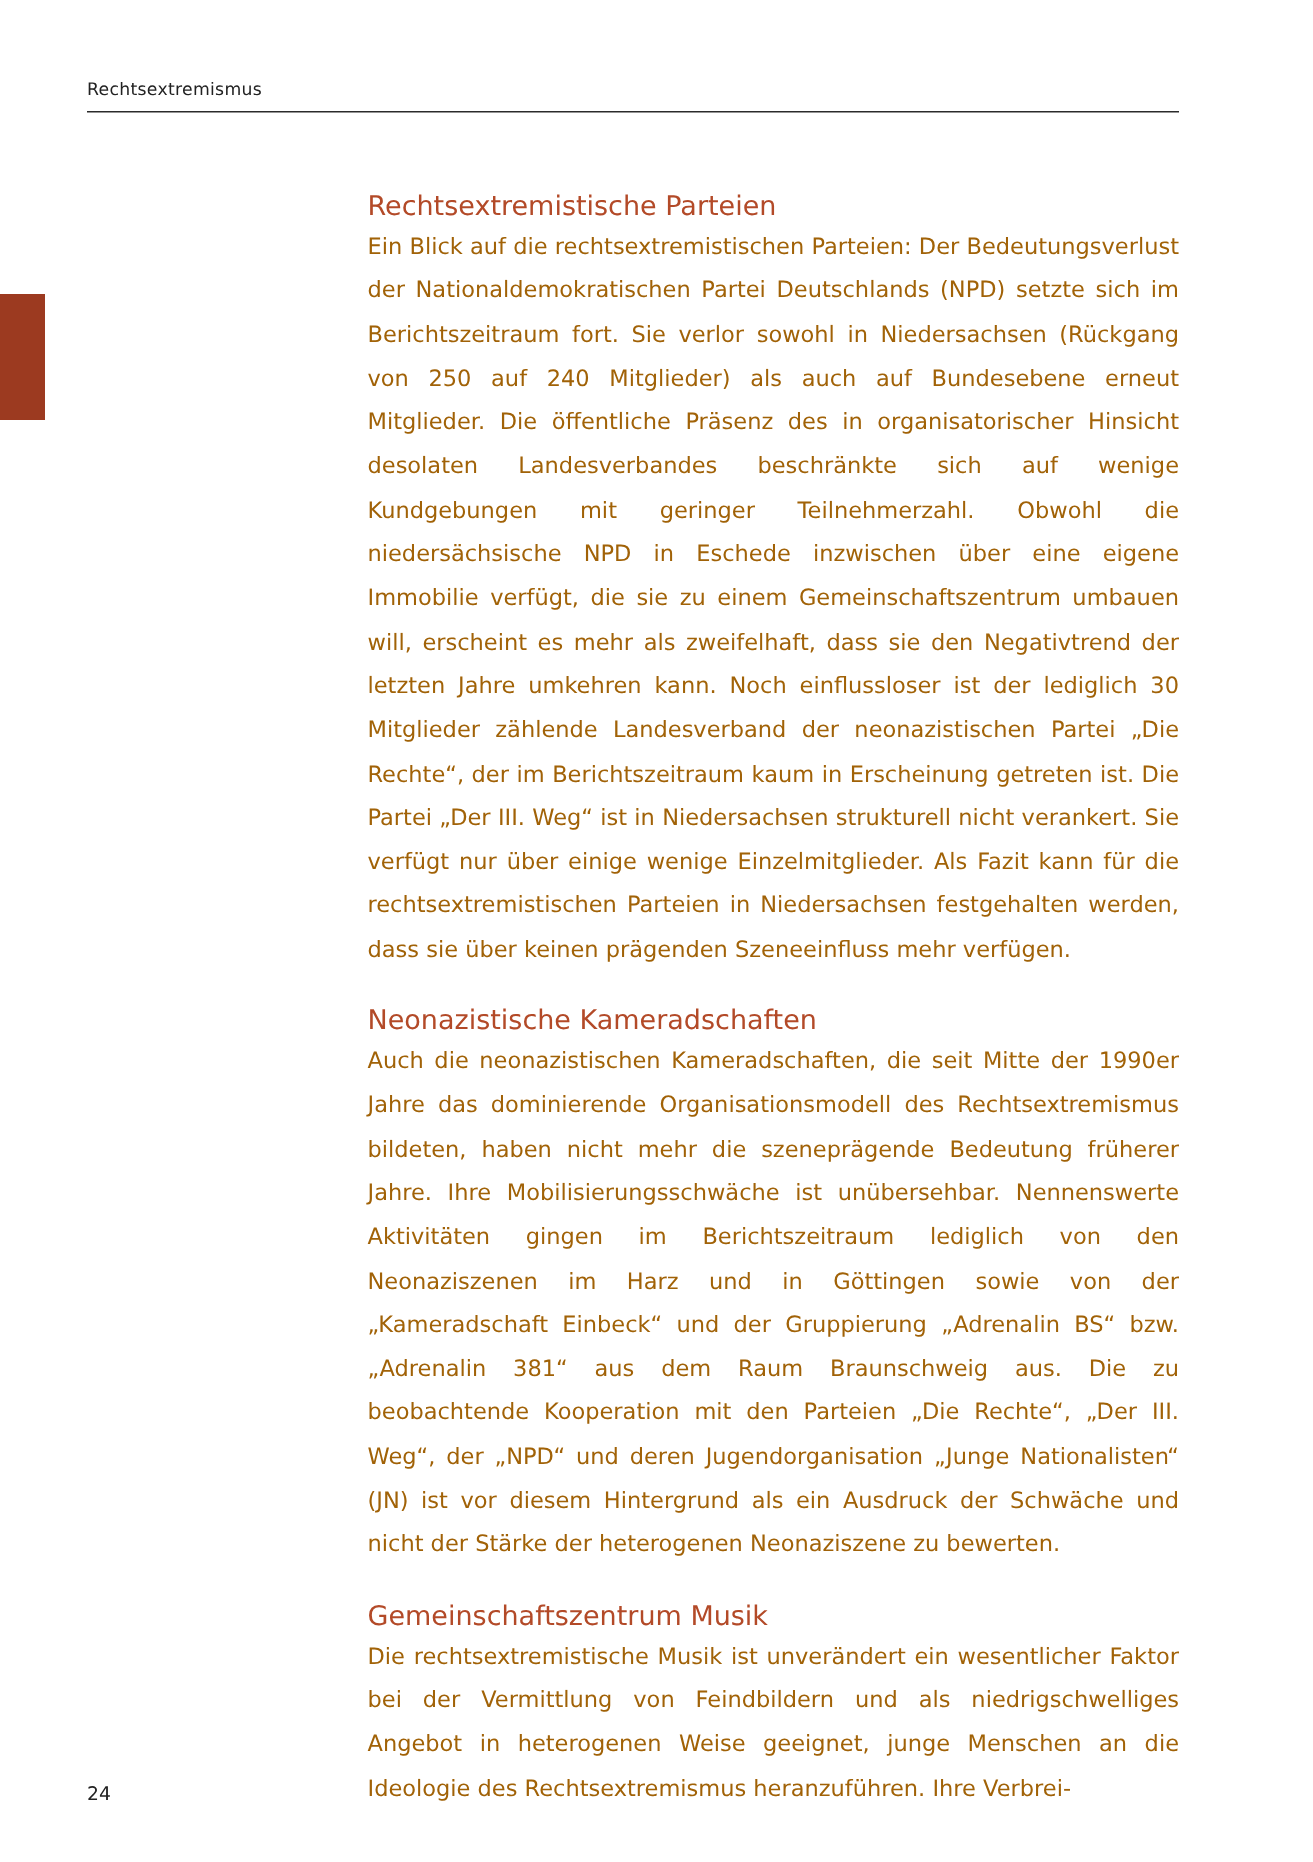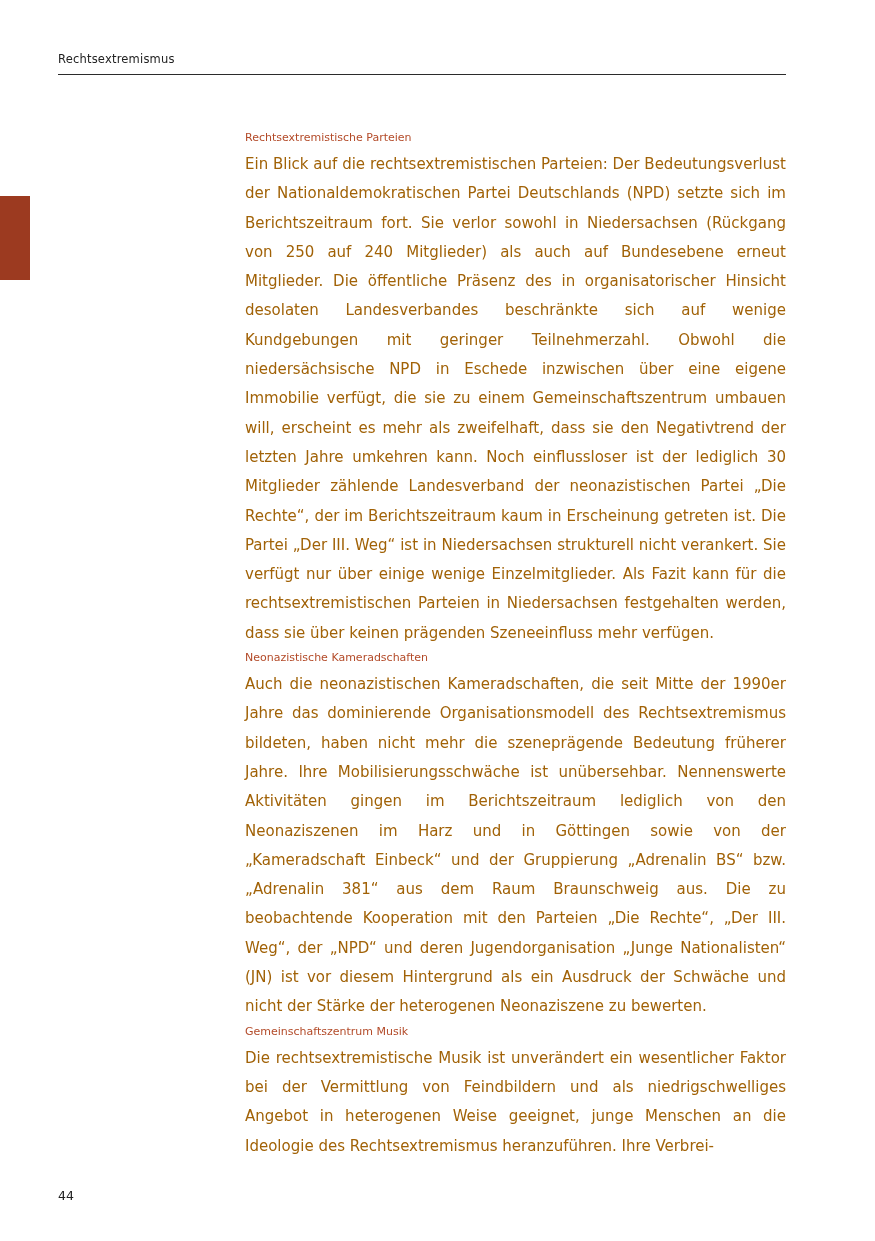--- a/index.html
+++ b/index.html
@@ -54,37 +54,38 @@
   
   .column {
     position: absolute;
     left: 245px;
     top: 128px;
     width: 541px;
   }
 
   .sec-title {
     color: #b34a28;
-    font-size: 11px;
+    font-size: 18px;
     line-height: 20px;
     margin: 0 0 2px 0;
     font-weight: normal;
   }
 
   .body-par {
     font-size: 15px;
     line-height: 29.3px;
     text-align: justify;
     text-justify: inter-word;
     margin: 0;
     color: #a16207;
     hyphens: manual;
   }
 
   .block + .block {
+    margin-top: 23px;
   }
 
   
   .folio {
     position: absolute;
     left: 58px;
     top: 1188px;
     font-size: 12.5px;
     color: #222222;
   }
@@ -113,15 +114,15 @@
       <p class="body-par">Auch die neonazistischen Kameradschaften, die seit Mitte der 1990er Jahre das dominierende Organisationsmodell des Rechtsextremismus bildeten, haben nicht mehr die szeneprägende Bedeutung früherer Jahre. Ihre Mobilisierungsschwäche ist unübersehbar. Nennenswerte Aktivitäten gingen im Berichtszeitraum lediglich von den Neonaziszenen im Harz und in Göttingen sowie von der „Kameradschaft Einbeck“ und der Gruppierung „Adrenalin BS“ bzw. „Adrenalin 381“ aus dem Raum Braunschweig aus. Die zu beobachtende Kooperation mit den Parteien „Die Rechte“, „Der III. Weg“, der „NPD“ und deren Jugendorganisation „Junge Nationalisten“ (JN) ist vor diesem Hintergrund als ein Ausdruck der Schwäche und nicht der Stärke der heterogenen Neonaziszene zu bewerten.</p>
     </div>
 
     <div class="block">
       <h2 class="sec-title">Gemeinschaftszentrum Musik</h2>
       <p class="body-par">Die rechtsextremistische Musik ist unverändert ein wesentlicher Faktor bei der Vermittlung von Feindbildern und als niedrigschwelliges Angebot in heterogenen Weise geeignet, junge Menschen an die Ideologie des Rechtsextremismus heranzuführen. Ihre Verbrei-</p>
     </div>
 
   </div>
 
-  <div class="folio">44</div>
+  <div class="folio">24</div>
 
 </div>
 
 </body></html>

